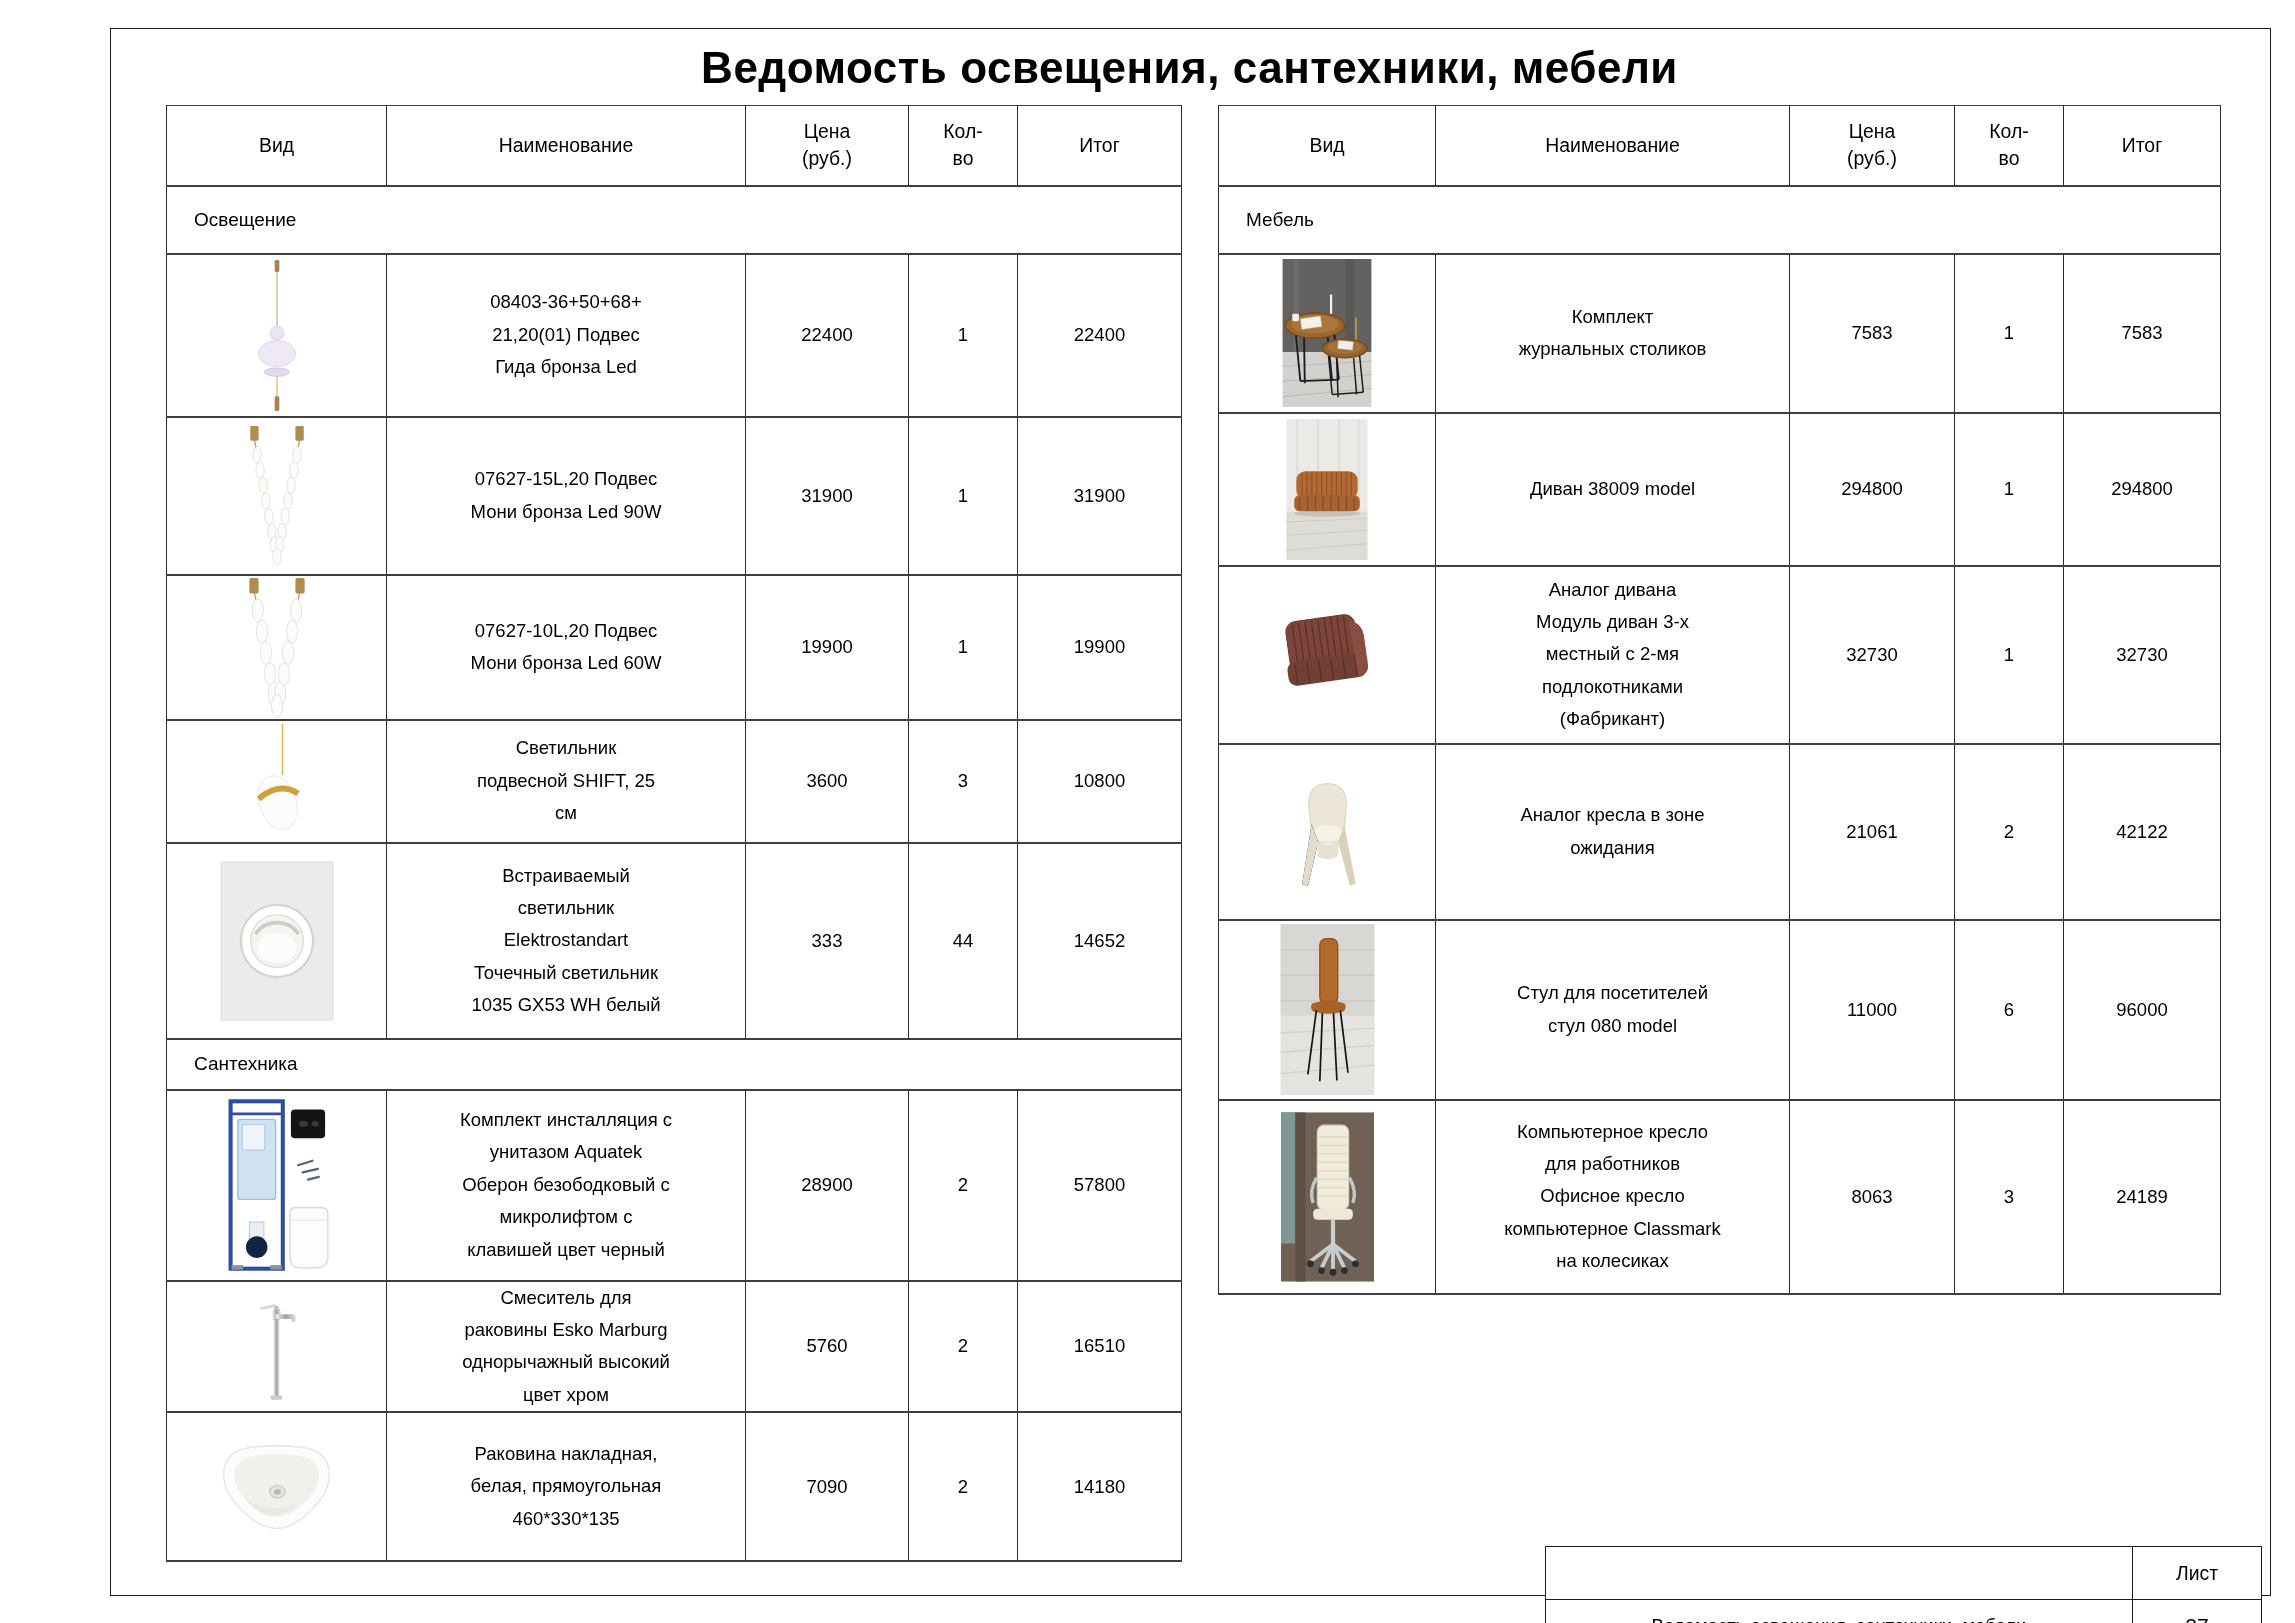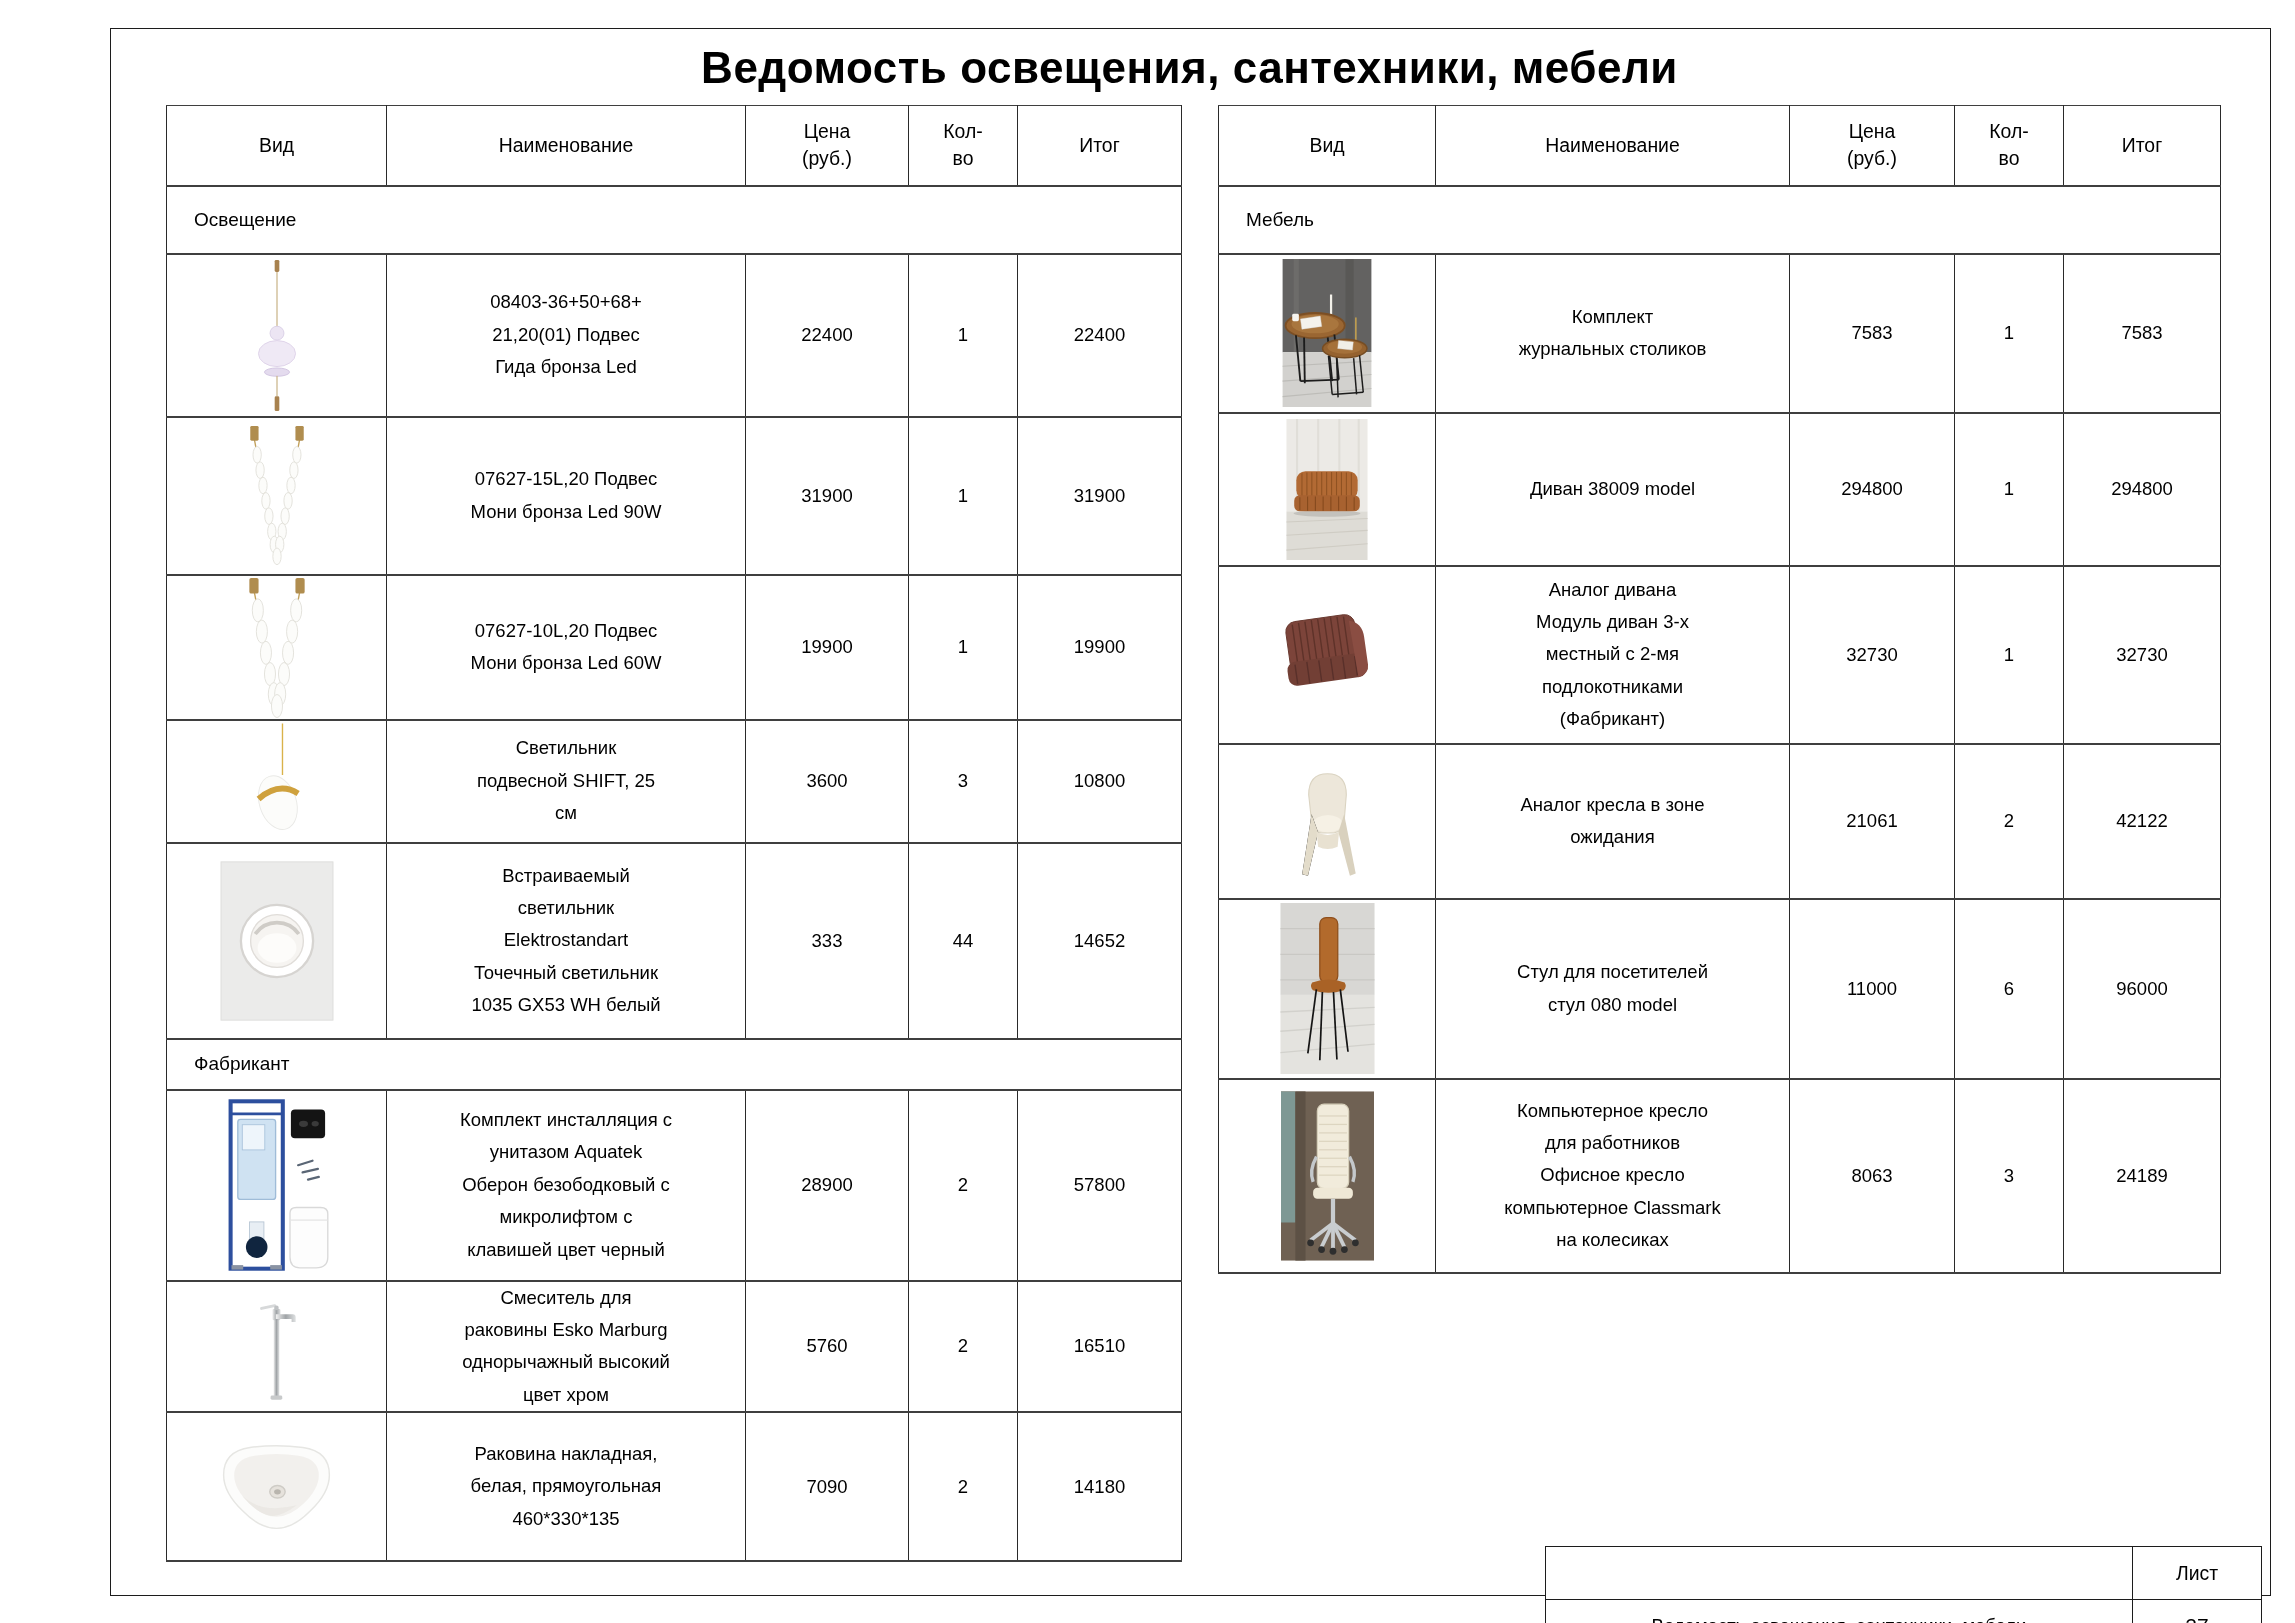--- a/index.html
+++ b/index.html
@@ -191,21 +191,21 @@
 светильник
 Elektrostandart
 Точечный светильник
 1035 GX53 WH белый</td>
       <td class="num-cell">333</td>
       <td class="num-cell">44</td>
       <td class="num-cell">14652</td>
     </tr>
 
     <tr class="section-row" style="height:51px">
-      <td colspan="5">Фабрикант</td>
+      <td colspan="5">Сантехника</td>
     </tr>
 
     <tr class="item-row" style="height:191px">
       <td class="img-cell">
         <svg width="111" height="180" viewBox="0 0 240 400">
           <rect x="18" y="14" width="116" height="372" fill="none" stroke="#2d4f9e" stroke-width="9"></rect>
           <line x1="18" y1="42" x2="134" y2="42" stroke="#2d4f9e" stroke-width="6"></line>
           <rect x="34" y="54" width="84" height="178" rx="6" fill="#cfe2f2" stroke="#9fbcd8" stroke-width="3"></rect>
           <rect x="44" y="66" width="50" height="56" fill="#eef5fb" stroke="#aac4dc" stroke-width="2"></rect>
           <rect x="60" y="282" width="32" height="38" fill="#e8eef4" stroke="#b8c6d4" stroke-width="2"></rect>
@@ -403,21 +403,21 @@
 Модуль диван 3-х
 местный с 2-мя
 подлокотниками
 (Фабрикант)</td>
       <td class="num-cell">32730</td>
       <td class="num-cell">1</td>
       <td class="num-cell">32730</td>
     </tr>
 
 
-    <tr class="item-row" style="height:155px">
+    <tr class="item-row" style="height:176px">
       <td class="img-cell">
         <svg width="79" height="123" viewBox="0 0 200 340">
           <path d="M48,96 Q48,38 100,38 Q152,38 152,96 L146,170 Q144,196 118,202 L82,202 Q58,196 56,170 Z" fill="#ede7da" stroke="#dad3c1" stroke-width="3"></path>
           <ellipse cx="101" cy="176" rx="40" ry="24" fill="#f6f1e5"></ellipse>
           <path d="M56,150 L30,316 L46,320 L74,200 Z" fill="#e3dccа"></path>
           <path d="M56,150 L30,316 L46,320 L74,200 Z" fill="#e3dcca"></path>
           <path d="M146,150 L178,314 L162,320 L130,200 Z" fill="#d9d1be"></path>
           <path d="M70,198 Q100,216 132,198 L128,240 Q100,252 74,240 Z" fill="#e8e1d1"></path>
         </svg>
       </td>

